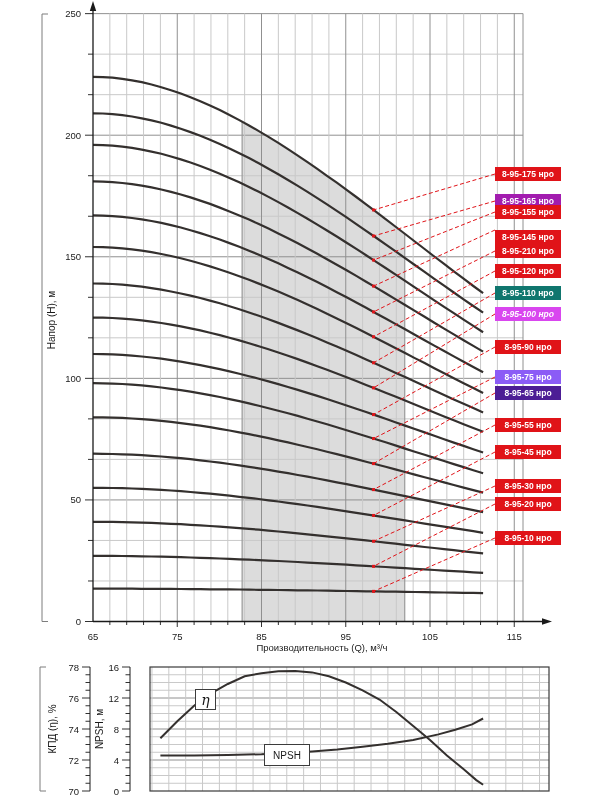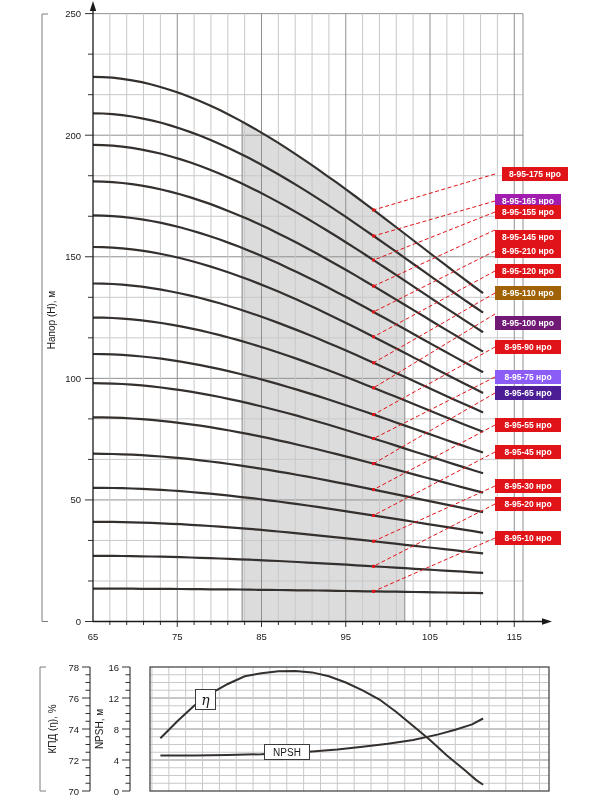--- a/index.html
+++ b/index.html
@@ -4,21 +4,21 @@
 <style>
   html,body{margin:0;padding:0;background:#fff;}
   #stage{position:relative;width:612px;height:811px;background:#fff;font-family:"Liberation Sans",sans-serif;overflow:hidden;}
   #chart-svg{position:absolute;left:0;top:0;}
   #chart-svg text{font-family:"Liberation Sans",sans-serif;}
   .vlabel{position:absolute;transform-origin:0 0;transform:rotate(-90deg) translateX(-50%);white-space:nowrap;font-size:10px;color:#1a1a1a;}
   .xlabel{position:absolute;font-size:9.5px;color:#1a1a1a;text-align:center;width:210px;}
   .badge{position:absolute;width:66px;height:14px;color:#fff;font-size:8.5px;font-weight:bold;line-height:14px;text-align:center;white-space:nowrap;}
   .cbox{position:absolute;background:#fff;border:1px solid #3c3c3c;display:flex;align-items:center;justify-content:center;color:#1a1a1a;box-sizing:border-box;}
   #eta-box{left:195px;top:689px;width:21px;height:21px;font-family:"DejaVu Serif",serif;font-style:italic;font-size:14px;}
-  #npsh-box{left:264px;top:744px;width:46px;height:16px;font-size:10px;}
+  #npsh-box{left:264px;top:744px;width:46px;height:22px;font-size:10px;}
 </style>
 </head>
 <body>
 
 <div id="stage">
   <svg id="chart-svg" width="612" height="811">
       <polygon points="242.12250000000003,122.63754264311069 246.33500000000004,124.96061064074456 250.54750000000004,127.3280545825279 254.76000000000005,129.73877231398808 258.9725,132.19166168065226 263.18500000000006,134.68562052804788 267.39750000000004,137.21954670170214 271.61,139.79233804714232 275.82250000000005,142.40289240989574 280.0350000000001,145.05010763548972 284.24750000000006,147.73288156945154 288.46000000000004,150.4501120573085 292.6725,153.20069694458783 296.88500000000005,155.9835340768169 301.0975000000001,158.797521299523 305.31000000000006,161.64155645823325 309.52250000000004,164.51453739847528 313.735,167.41536196577613 317.94750000000005,170.34292800566305 322.1600000000001,173.29613336366356 326.37250000000006,176.2738758853048 330.58500000000004,179.27505341611402 334.7975,182.29856380161863 339.01000000000005,185.34330488734588 343.2225000000001,188.40817451882305 347.43500000000006,191.49207054157745 351.64750000000004,194.59389080113635 355.86000000000007,197.71253314302703 360.07250000000005,200.84689541277692 364.285,203.9958754559131 368.49750000000006,207.15837111796293 372.71000000000004,210.33328024445382 376.92250000000007,213.51950068091293 381.13500000000005,216.71593027286758 385.3475,219.9214668658451 389.56000000000006,223.13500830537282 393.77250000000004,226.35545243697788 397.98500000000007,229.58169710618768 402.19750000000005,232.81264015852958 404.725,234.75300271757743 404.725,621.5 242.12250000000003,621.5" fill="#dcdcdc"></polygon>
       <line x1="93" y1="580.975" x2="523" y2="580.975" stroke="#c9c9c9" stroke-width="1"></line>
       <line x1="93" y1="540.45" x2="523" y2="540.45" stroke="#c9c9c9" stroke-width="1"></line>
       <line x1="93" y1="499.92499999999995" x2="523" y2="499.92499999999995" stroke="#909090" stroke-width="1"></line>
@@ -255,39 +255,40 @@
       <text x="119" y="794.5" text-anchor="end" font-size="9.5" fill="#1a1a1a">0</text>
       <text x="119" y="763.5" text-anchor="end" font-size="9.5" fill="#1a1a1a">4</text>
       <text x="119" y="732.5" text-anchor="end" font-size="9.5" fill="#1a1a1a">8</text>
       <text x="119" y="701.5" text-anchor="end" font-size="9.5" fill="#1a1a1a">12</text>
       <text x="119" y="670.5" text-anchor="end" font-size="9.5" fill="#1a1a1a">16</text>
       <path d="M46,667 L40,667 L40,791 L46,791" fill="none" stroke="#7d7d7d" stroke-width="1"></path>
     </svg>
 
   <div class="vlabel" style="left:46px;top:320px">Напор (H), м</div>
 
+  <div class="xlabel" style="left:217px;top:642px">Производительность (Q), м³/ч</div>
 
   <div class="vlabel" style="left:47px;top:729px">КПД (η), %</div>
 
   <div class="vlabel" style="left:94px;top:729px">NPSH, м</div>
 
   <div id="eta-box" class="cbox">
     <span>η</span>
   </div>
   <div id="npsh-box" class="cbox">
     <span>NPSH</span>
   </div>
-<div class="badge" style="left: 495px; top: 167px; background: rgb(224, 19, 24); margin-left: 7px;">8-95-175 нро</div>
+<div class="badge" style="left: 495px; top: 167px; background: rgb(224, 19, 24);">8-95-175 нро</div>
     <div class="badge" style="left: 495px; top: 194px; background: #a21caf; text-align: center;">8-95-165 нро</div>
     <div class="badge" style="left: 495px; top: 205px; background: rgb(224, 19, 24);">8-95-155 нро</div>
     <div class="badge" style="left: 495px; top: 230px; background: rgb(224, 19, 24);">8-95-145 нро</div>
     <div class="badge" style="left: 495px; top: 244px; background: rgb(224, 19, 24);">8-95-210 нро</div>
     <div class="badge" style="left: 495px; top: 264px; background: rgb(224, 19, 24);">8-95-120 нро</div>
-    <div class="badge" style="left: 495px; top: 286px; background: #a16207;">8-95-110 нро</div>
-    <div class="badge" style="left: 495px; top: 316px; background: #701a75;">8-95-100 нро</div>
+    <div class="badge" style="left: 495px; top: 286px; background: #0f766e;">8-95-110 нро</div>
+    <div class="badge" style="left: 495px; top: 307px; background: #d946ef; font-style: italic;">8-95-100 нро</div>
     <div class="badge" style="left: 495px; top: 340px; background: rgb(224, 19, 24);">8-95-90 нро</div>
     <div class="badge" style="left: 495px; top: 370px; background: #8b5cf6;">8-95-75 нро</div>
     <div class="badge" style="left: 495px; top: 386px; background: #4c1d95;">8-95-65 нро</div>
     <div class="badge" style="left: 495px; top: 418px; background: rgb(224, 19, 24);">8-95-55 нро</div>
     <div class="badge" style="left: 495px; top: 445px; background: rgb(224, 19, 24);">8-95-45 нро</div>
     <div class="badge" style="left: 495px; top: 479px; background: rgb(224, 19, 24);">8-95-30 нро</div>
     <div class="badge" style="left: 495px; top: 497px; background: rgb(224, 19, 24);">8-95-20 нро</div>
     <div class="badge" style="left: 495px; top: 531px; background: rgb(224, 19, 24);">8-95-10 нро</div>
   </div>
 

